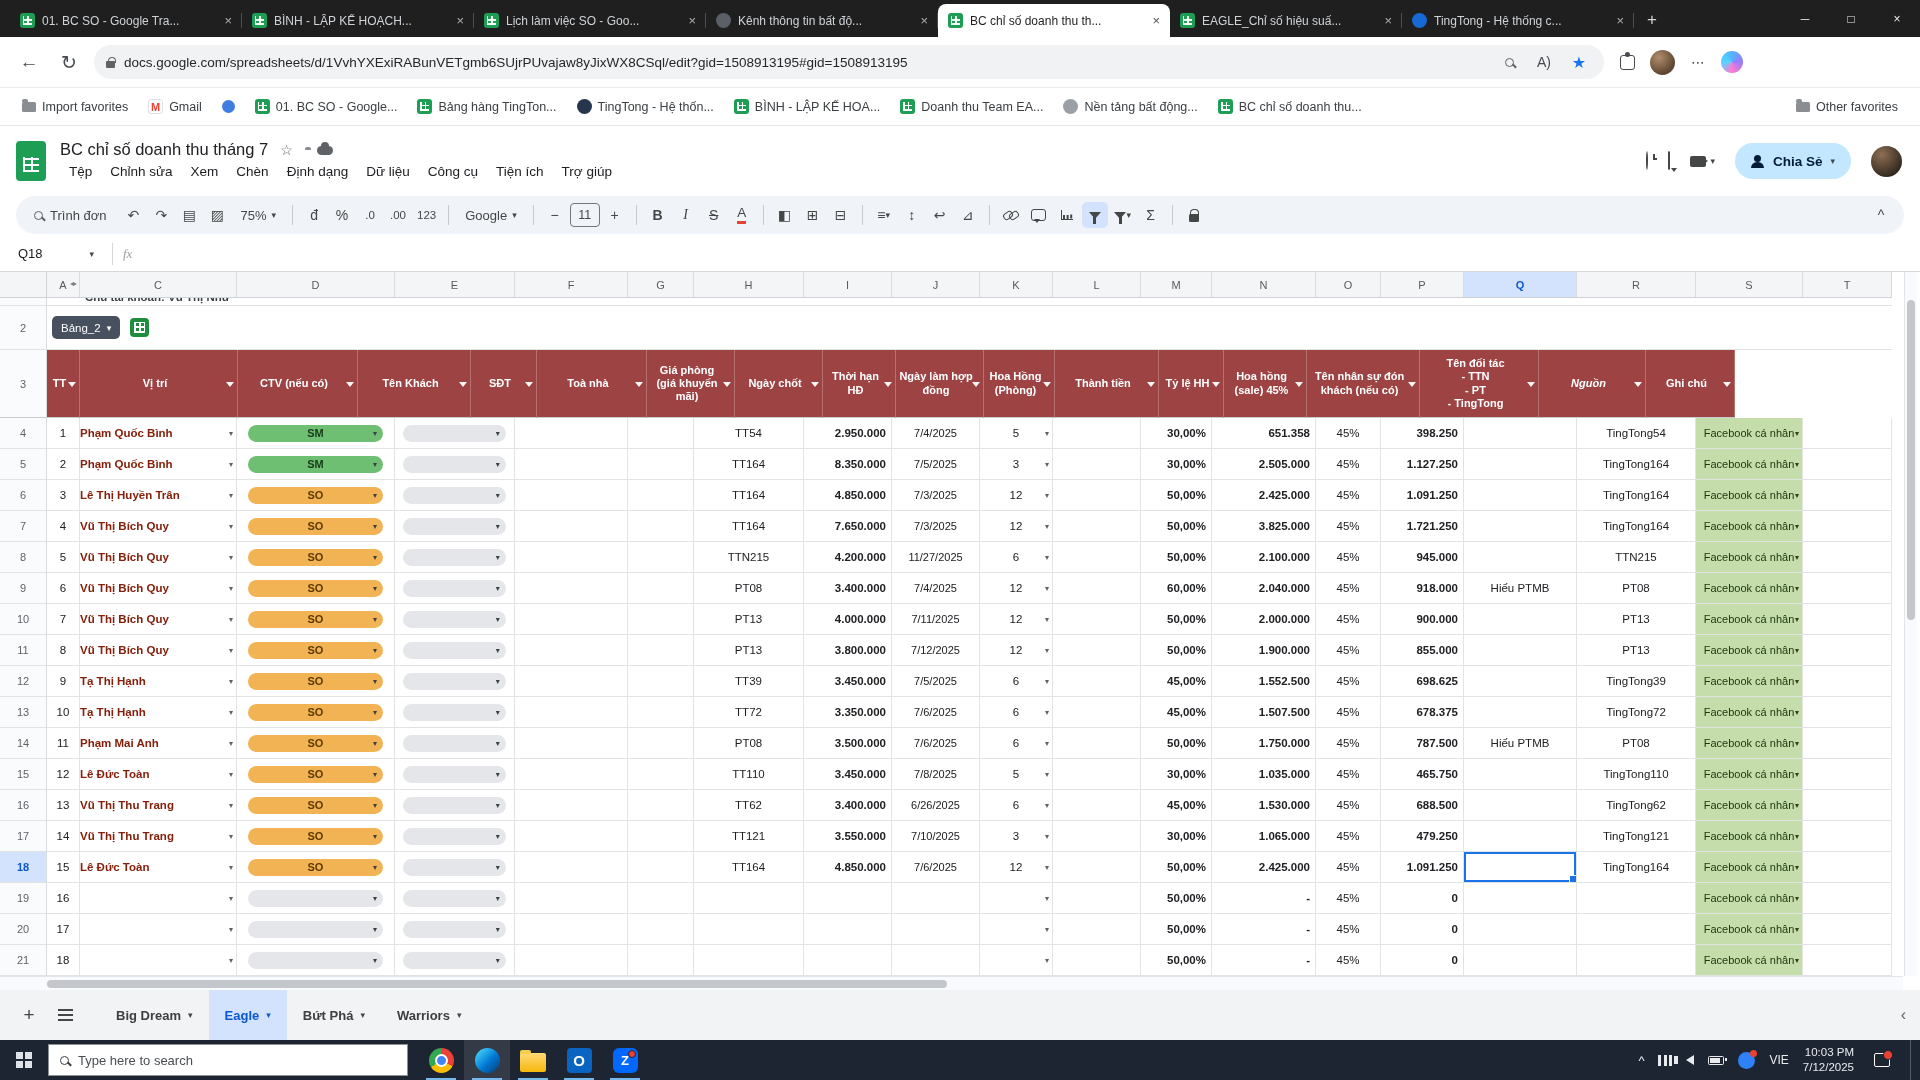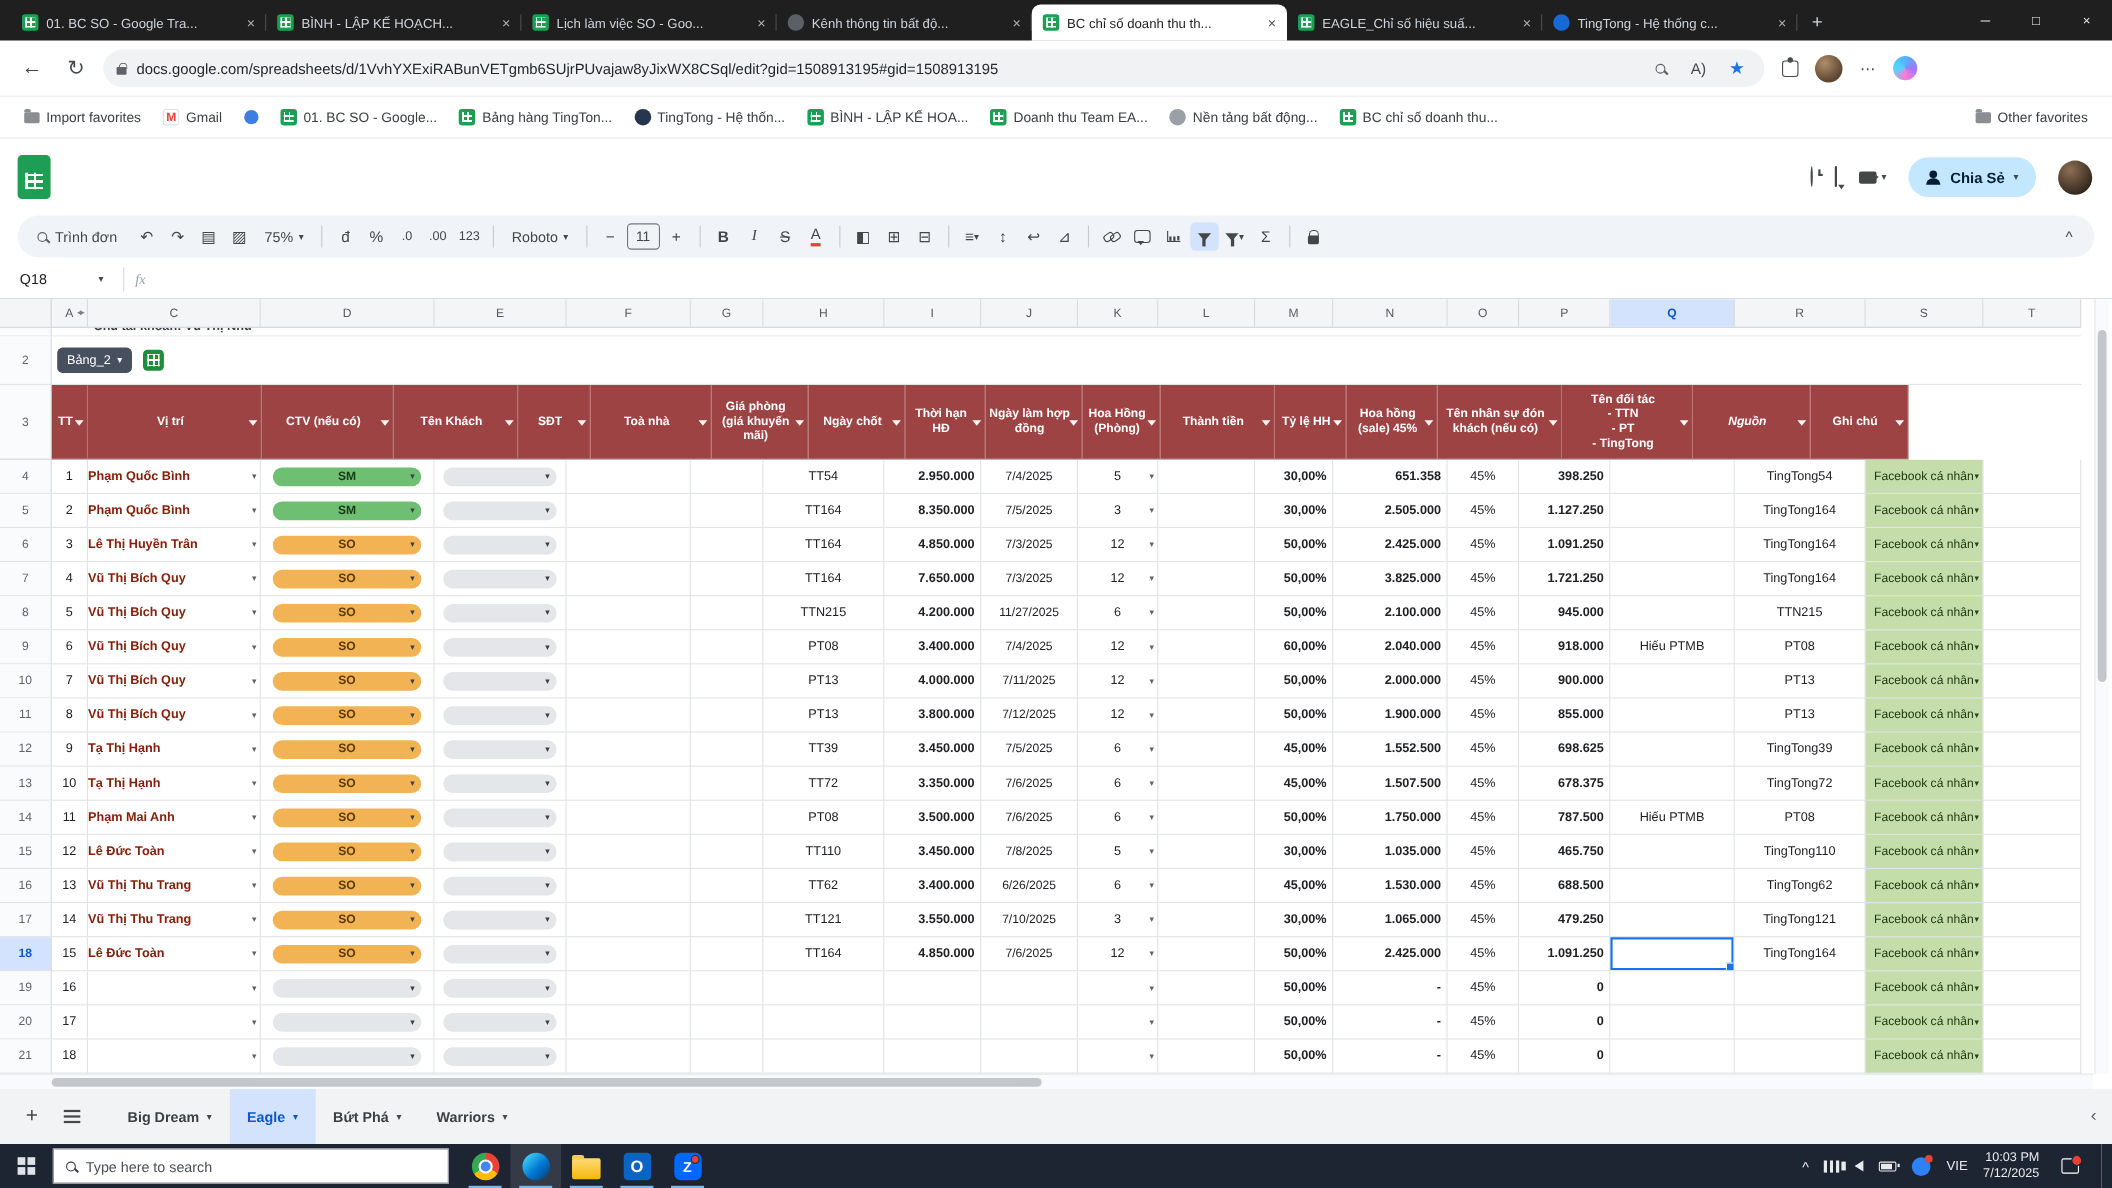--- a/index.html
+++ b/index.html
@@ -344,20 +344,37 @@
       </div>
     <div class="bm otherfav">
       <span class="i-folder"></span>
       <span>Other favorites</span>
     </div>
   </div>
 
   <div class="gshead">
     <div class="gslogo"></div>
     <div class="gsmain">
+      <div class="gstitlerow">
+        <span class="gstitle">BC chỉ số doanh thu tháng 7</span>
+        <span class="ghico">☆</span>
+        <span class="ghico"><span class="i-folder" style="background:#5f6368;"></span></span>
+        <span class="ghico"><span class="i-cloud"></span></span>
+      </div>
+      <div class="gsmenus" id="menubar">
+          <span class="gsmenu">Tệp</span>
+          <span class="gsmenu">Chỉnh sửa</span>
+          <span class="gsmenu">Xem</span>
+          <span class="gsmenu">Chèn</span>
+          <span class="gsmenu">Định dạng</span>
+          <span class="gsmenu">Dữ liệu</span>
+          <span class="gsmenu">Công cụ</span>
+          <span class="gsmenu">Tiện ích</span>
+          <span class="gsmenu">Trợ giúp</span>
+        </div>
     </div>
     <div class="gsright">
       <span><span class="i-clock"></span></span>
       <span><span class="i-comment"></span></span>
       <span class="camwrap">
           <span class="i-cam"></span>
           <span class="car">▾</span>
         </span>
       <div class="sharebtn">
         <span class="i-people"></span>
@@ -383,21 +400,21 @@
           <span class="car">▾</span>
         </span>
       <span class="tsep"></span>
       <span class="ti">đ</span>
       <span class="ti">%</span>
       <span class="ti sm">.0</span>
       <span class="ti sm">.00</span>
       <span class="ti sm">123</span>
       <span class="tsep"></span>
       <span class="tsel">
-          <span>Roboto</span>
+          <span>Google</span>
           <span class="car">▾</span>
         </span>
       <span class="tsep"></span>
       <span class="ti">−</span>
       <span class="fsize">11</span>
       <span class="ti">+</span>
       <span class="tsep"></span>
       <span class="ti b">B</span>
       <span class="ti it">I</span>
       <span class="ti st">S</span>

